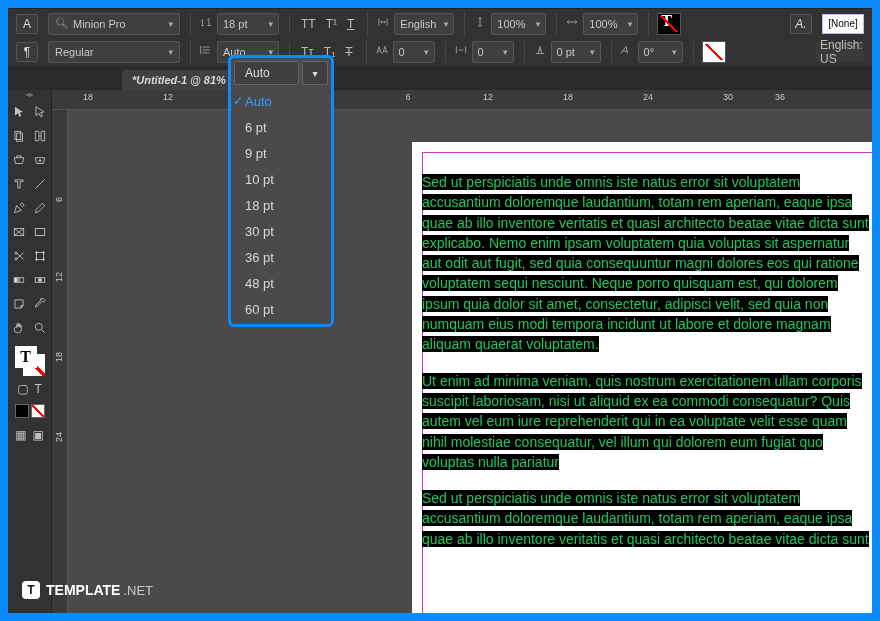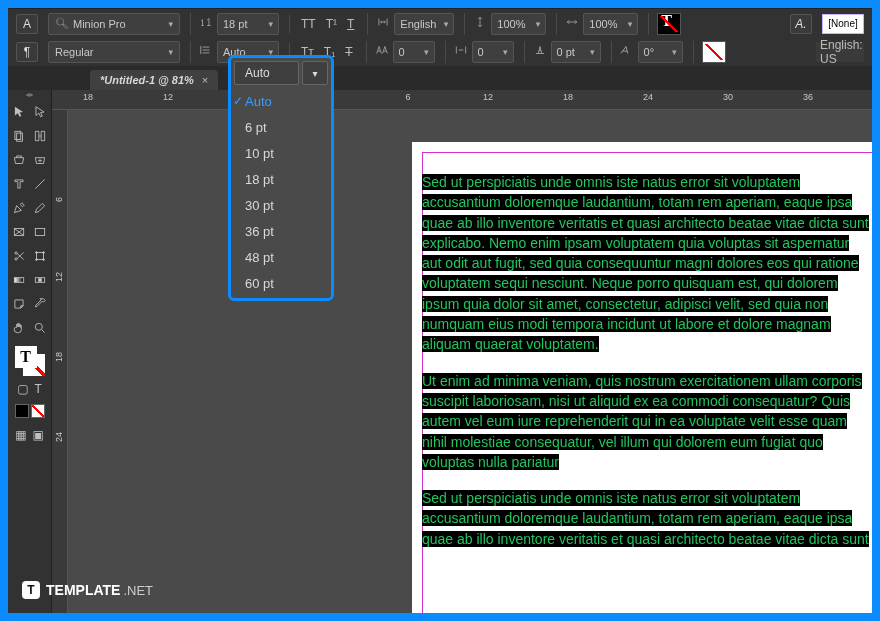--- a/index.html
+++ b/index.html
@@ -17,21 +17,21 @@
 .combo .arrow { margin-left: auto; color: #aaa; font-size: 9px; }
 .mini-field { height: 22px; background: #3f3f3f; border: 1px solid #555; color: #c8c8c8; display: flex; align-items: center; padding: 0 5px; font-size: 11px; border-radius: 2px; }
 .mini-field .arrow { margin-left: auto; padding-left: 6px; color: #aaa; font-size: 9px; }
 .ctrl-grp { display: flex; align-items: center; gap: 4px; border-left: 1px solid #4a4a4a; padding-left: 8px; }
 .ctrl-btn { color: #bbb; font-size: 12px; padding: 2px 3px; }
 .fill-swatch { width: 24px; height: 22px; background: #fff; border: 1px solid #555; position: relative; }
 .fill-swatch::after { content:''; position:absolute; inset:2px; background: linear-gradient(45deg, transparent 45%, red 45%, red 55%, transparent 55%); }
 .none-box { width: 42px; height: 20px; background: #fff; color: #000; font-size: 10px; display: flex; align-items: center; justify-content: center; border: 1px solid #c4b5fd; }
 .lang-box { width: 48px; height: 20px; background: #3a3a3a; color: #bbb; font-size: 12px; display: flex; align-items: center; padding: 0 4px; }
 .tabstrip { height: 24px; background: #2a2a2a; display: flex; align-items: flex-end; padding-left: 82px; }
-.doc-tab { background: #404040; color: #d8d8d8; font-size: 11px; font-style: italic; padding: 4px 10px; border-top-left-radius: 4px; border-top-right-radius: 4px; display: flex; align-items: center; gap: 8px; font-weight: bold; }
+.doc-tab { background: #404040; color: #d8d8d8; font-size: 11px; font-style: italic; padding: 4px 10px; border-top-left-radius: 4px; border-top-right-radius: 4px; display: flex; align-items: center; gap: 8px; font-weight: bold; margin-left: 32px; }
 .doc-tab .close { font-style: normal; color: #bbb; font-weight: normal; }
 .workarea { flex: 1; display: flex; background: #4a4a4a; position: relative; overflow: hidden; }
 .toolbox { width: 44px; background: #323232; display: flex; flex-direction: column; border-right: 1px solid #222; }
 .tool-handle { height: 10px; display: flex; justify-content: center; color: #777; font-size: 8px; line-height: 10px; }
 .tool-pair { display: flex; }
 .tool-cell { width: 22px; height: 24px; display: flex; align-items: center; justify-content: center; color: #c0c0c0; font-size: 13px; cursor: pointer; }
 .tool-cell svg { width: 14px; height: 14px; stroke: #c0c0c0; fill: none; stroke-width: 1.5; }
 .tool-cell.fill svg { fill: #c0c0c0; stroke: none; }
 .t-swatch-big { width: 30px; height: 28px; margin: 6px auto 0; position: relative; }
 .t-swatch-big .top { position:absolute; top:0; left:0; width:22px; height:22px; background:#fff; color:#000; display:flex; align-items:center; justify-content:center; font-size:16px; font-weight:bold; font-family: 'Times New Roman', serif; }
@@ -369,21 +369,21 @@
         <div class="top-ruler-inner">
           <span class="tick" style="left:20px">18</span>
           <span class="tick" style="left:100px">12</span>
           <span class="tick" style="left:180px">6</span>
           <span class="tick" style="left:260px">0</span>
           <span class="tick" style="left:340px">6</span>
           <span class="tick" style="left:420px">12</span>
           <span class="tick" style="left:500px">18</span>
           <span class="tick" style="left:580px">24</span>
           <span class="tick" style="left:660px">30</span>
-          <span class="tick" style="left:740px">36</span>
+          <span class="tick" style="left:712px">36</span>
         </div>
       </div>
       <div class="side-ruler">
         <span class="tickn" style="top:92px">6</span>
         <span class="tickn" style="top:172px">12</span>
         <span class="tickn" style="top:252px">18</span>
         <span class="tickn" style="top:332px">24</span>
       </div>
 
       <div class="page">
@@ -403,20 +403,21 @@
     <div class="lbl">
         <span>Auto</span>
       </div>
     <div class="btn">
         <span>▾</span>
       </div>
   </div>
   <div class="dd-list">
     <div class="dd-item selected">Auto</div>
     <div class="dd-item">6 pt</div>
+    <div class="dd-item">9 pt</div>
     <div class="dd-item">10 pt</div>
     <div class="dd-item">18 pt</div>
     <div class="dd-item">30 pt</div>
     <div class="dd-item">36 pt</div>
     <div class="dd-item">48 pt</div>
     <div class="dd-item">60 pt</div>
   </div>
 </div>
 
 <div class="template-badge">

